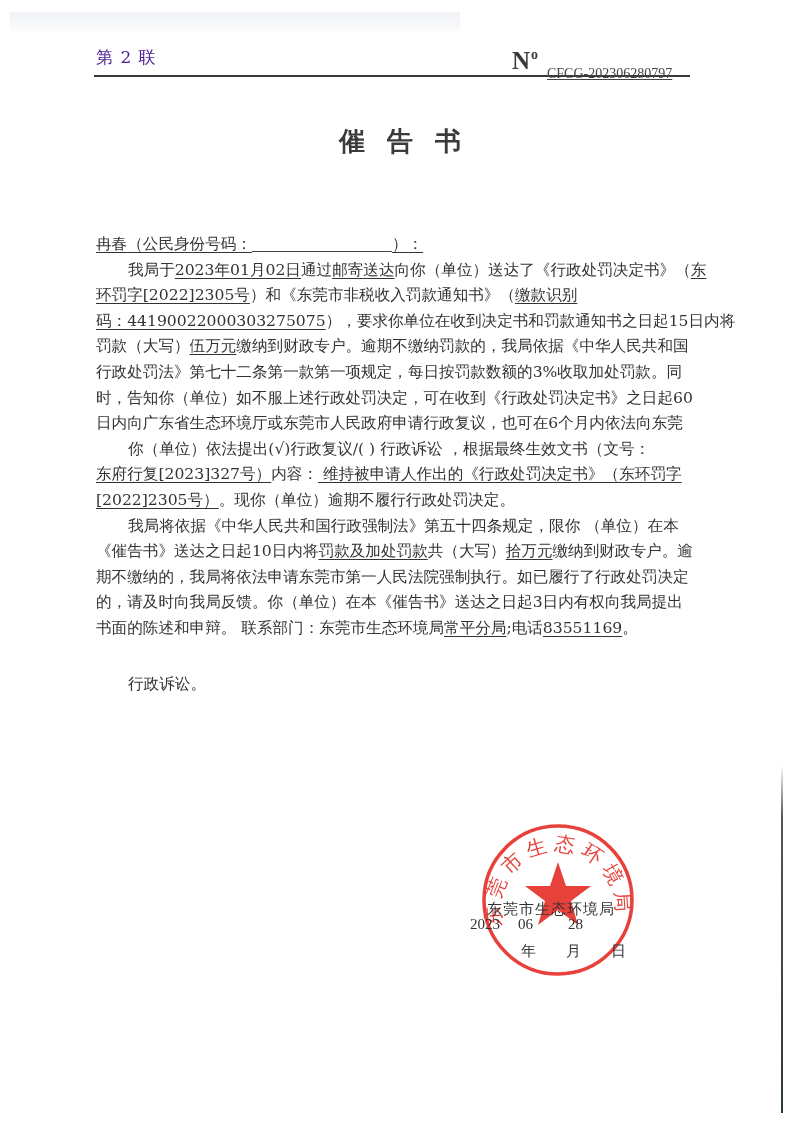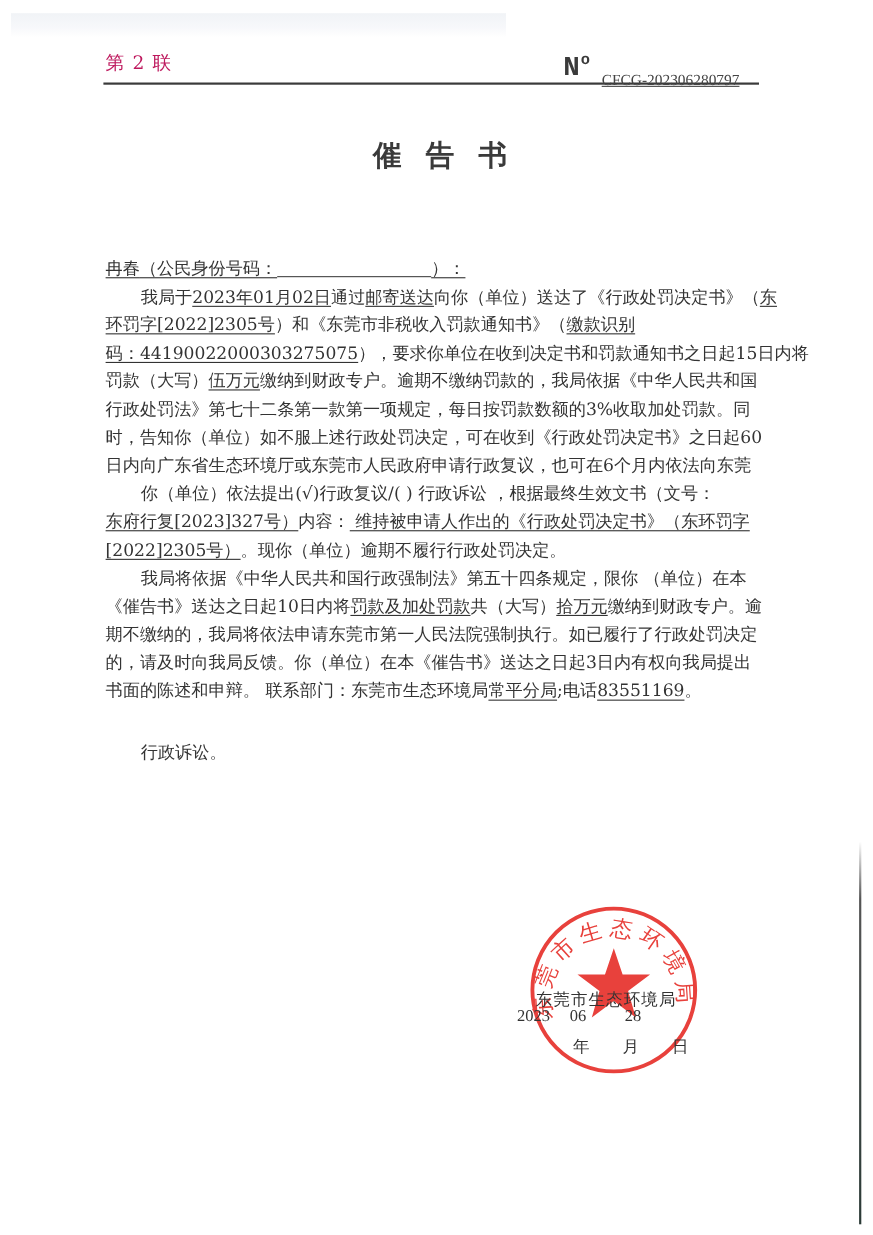--- a/index.html
+++ b/index.html
@@ -6,28 +6,28 @@
   body {
     width: 794px; height: 1123px; background: #ffffff; position: relative; overflow: hidden;
     font-family: "DejaVu Serif", "Liberation Serif", serif; color: #2f2f2f;
   }
   .scan-shade {
     position: absolute; left: 10px; top: 12px; width: 450px; height: 22px;
     background: linear-gradient(180deg, #eef1f5 0%, #f6f7fa 60%, #ffffff 100%);
     opacity: 0.85;
   }
   .copy-label {
-    position: absolute; left: 96px; top: 46px; font-size: 17px; color: #be185d; letter-spacing: 1px;
+    position: absolute; left: 96px; top: 46px; font-size: 17px; color: #4c1d95; letter-spacing: 1px;
   }
   .header-rule {
     position: absolute; left: 94px; top: 75px; width: 596px; height: 1.6px; background: #3a3a3a;
   }
   .no-mark {
     position: absolute; left: 512px; top: 47px; font-size: 25px; font-weight: bold; color: #3a3a3a;
-    font-family: Liberation Mono, monospace;
+    font-family: Liberation Serif, serif;
   }
   .no-mark sup { font-size: 14px; vertical-align: 10px; margin-left: 1px; }
   .serial {
     position: absolute; left: 547px; top: 74px; font-size: 14px; color: #444;
     font-family: "Liberation Serif", serif; transform: translateY(-50%); text-decoration: underline;
   }
   .title {
     position: absolute; left: 0; width: 794px; top: 124px; text-align: center;
     font-size: 26px; font-weight: bold; letter-spacing: 22px; color: #3a3a3a;
     padding-left: 28px; box-sizing: border-box;

